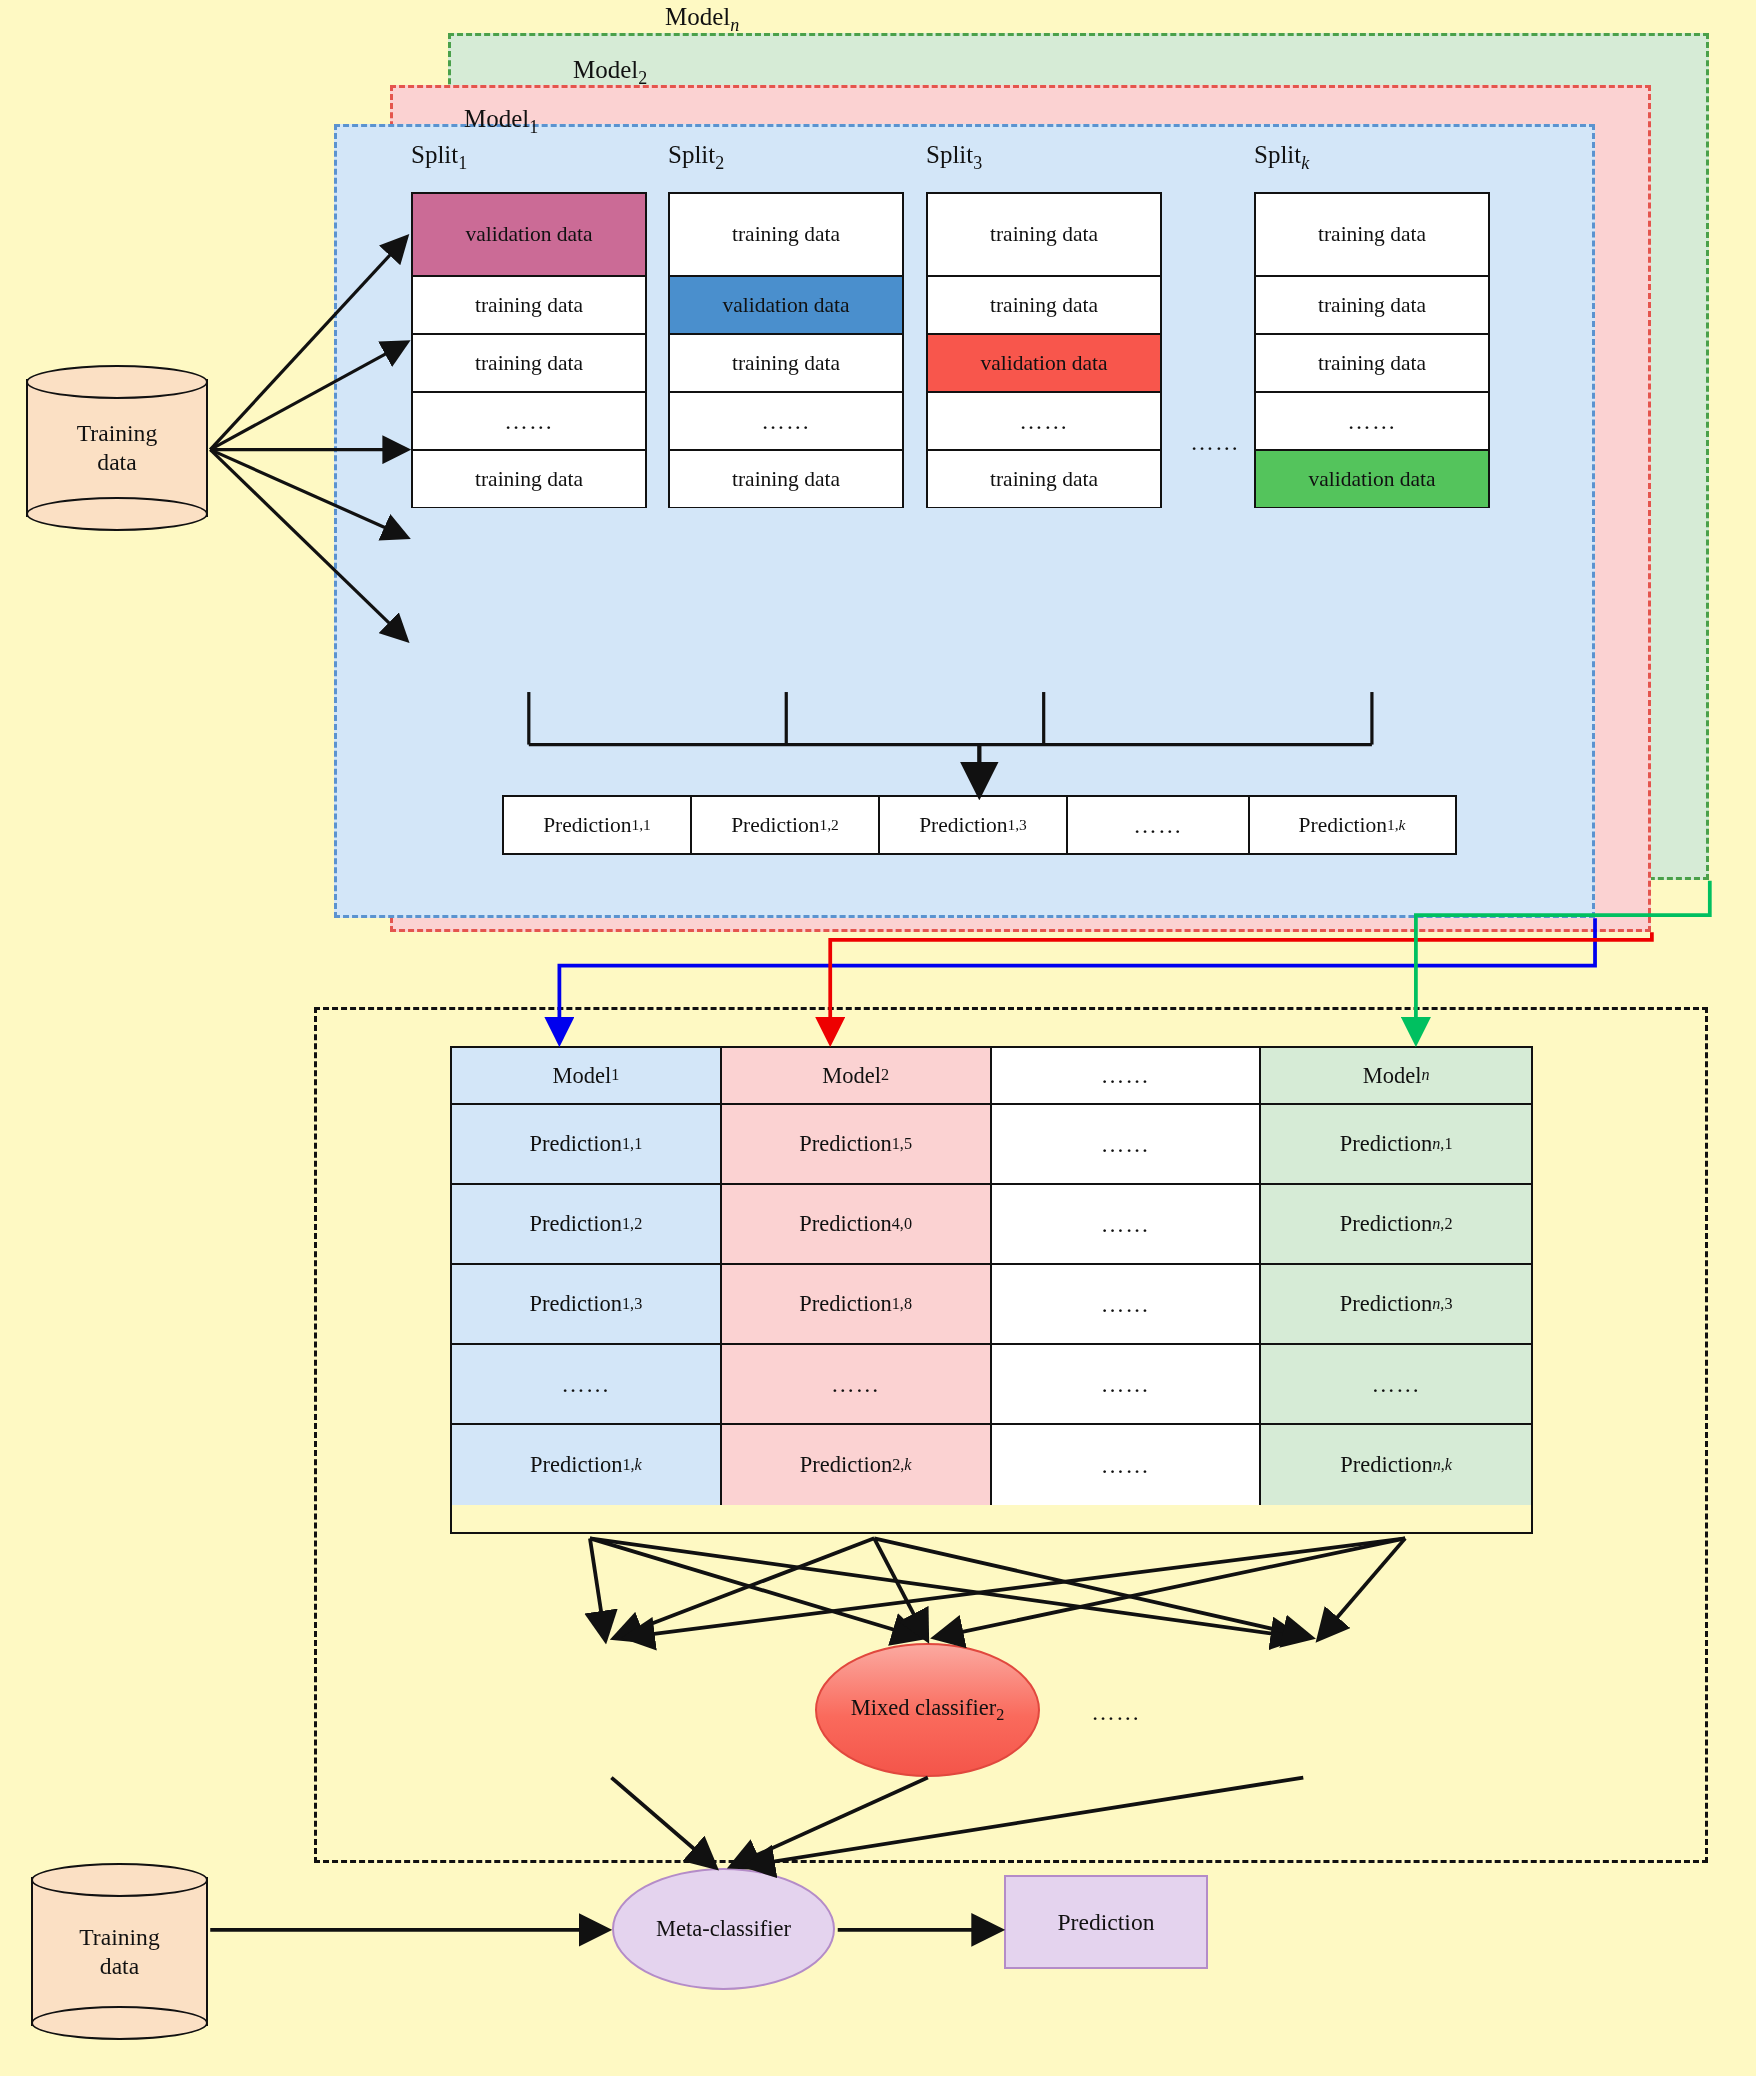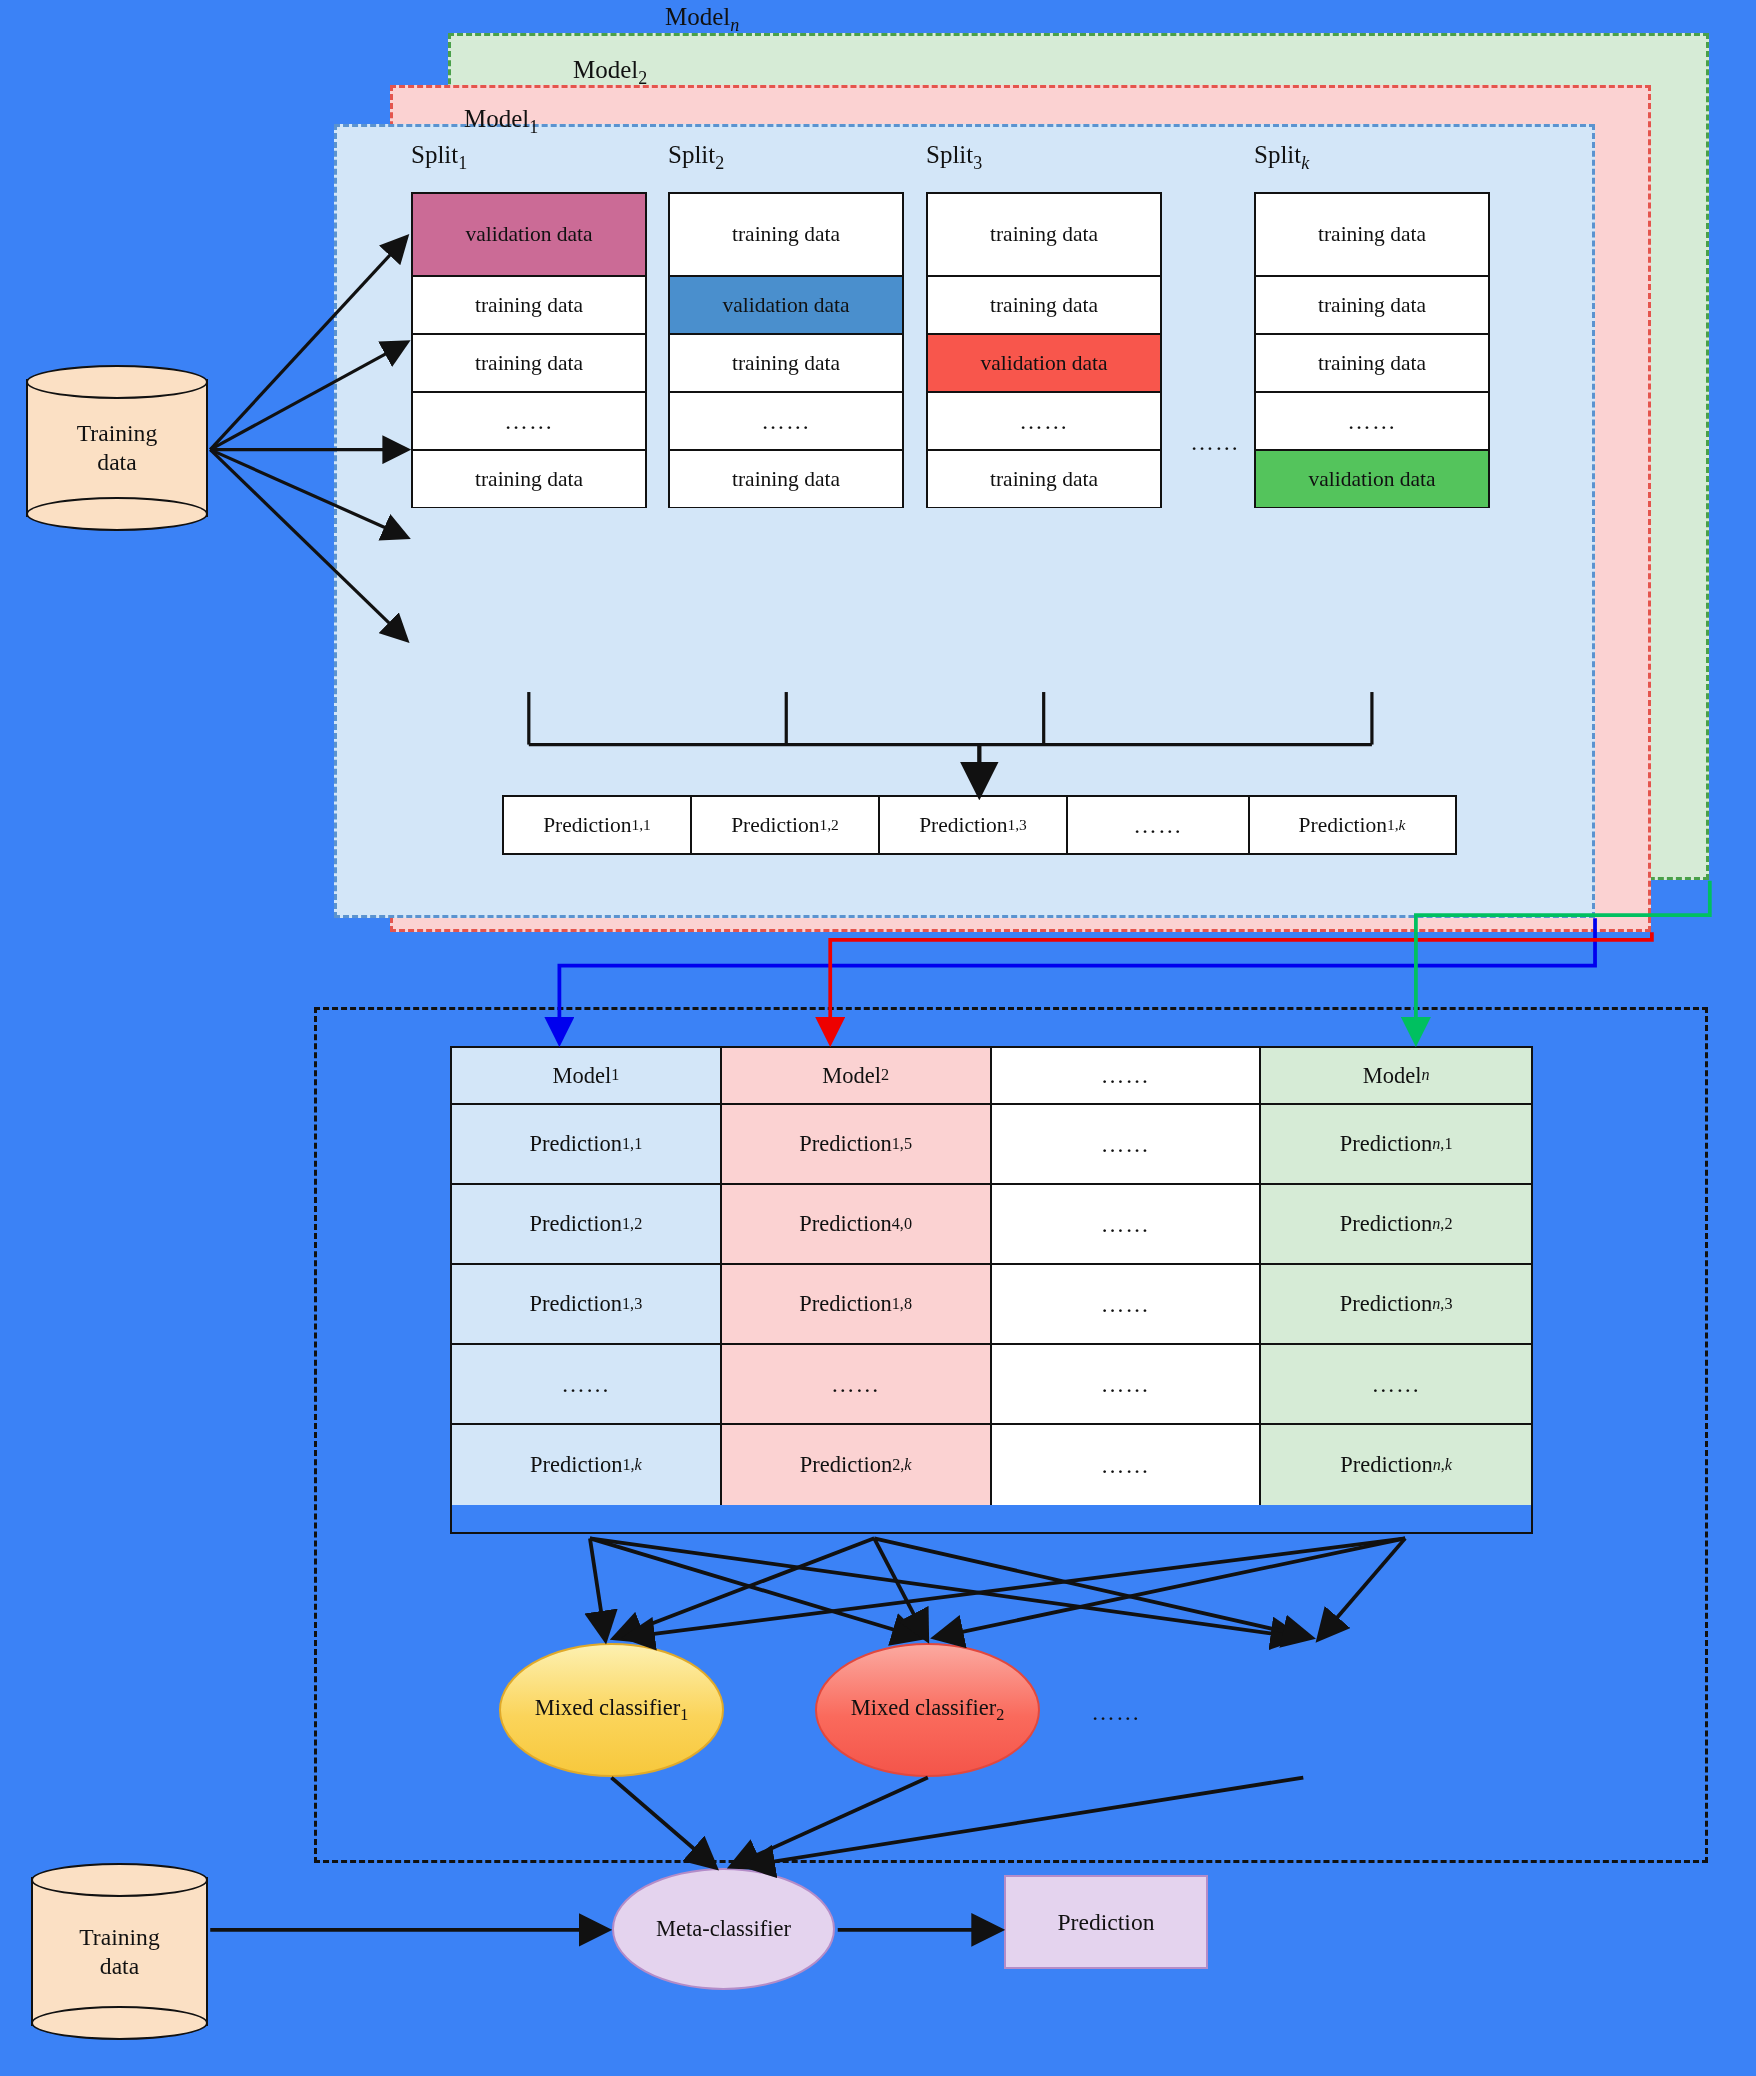--- a/index.html
+++ b/index.html
@@ -1,17 +1,17 @@
 <!DOCTYPE html>
 <html style="font-size:8.6px"><head>
 <meta charset="utf-8">
 <style>
   html,body{margin:0;padding:0;background:#fff;}
   body{font-family:"Liberation Serif","DejaVu Serif",serif;}
-  #stage{position:relative;width:1757px;height:2077px;background:#3b82f6;overflow:hidden;}
+  #stage{position:relative;width:1757px;height:2077px;background:#fef9c3;overflow:hidden;}
   .abs{position:absolute;}
   
   .layer{position:absolute;box-sizing:border-box;}
   .layer-green{background:#d6ebd6;border:3.2px dashed #4aa04a;}
   .layer-red{background:#fbd2d2;border:3.2px dashed #e4554d;}
   .layer-blue{background:#d3e6f8;border:3.2px dashed #5b93cf;}
   .layer-label{position:absolute;font-size:25px;color:#111;white-space:nowrap;}
   .sub{font-size:0.72em;vertical-align:-0.32em;}
   .subi{font-size:0.72em;vertical-align:-0.32em;font-style:italic;}
   
@@ -231,23 +231,20 @@
       <span>Prediction</span>
         <span class="sub">2,<i>k</i></span>
       </div>
     <div class="mcell c2 dots" style="border-bottom:none;">……</div>
     <div class="mcell c3 lastcol" style="border-bottom:none;">
       <span>Prediction</span>
         <span class="sub"><i>n</i>,<i>k</i></span>
       </div>
   </div>
 
-  <div class="ell ell-y" style="left:499px;top:1643px;width:225px;height:134px;">
-    <span><span>Mixed classifier</span><span class="sub">1</span></span>
-  </div>
   <div class="ell ell-r" style="left:815px;top:1643px;width:225px;height:134px;">
     <span><span>Mixed classifier</span><span class="sub">2</span></span>
   </div>
   <div class="abs dots" style="left:1073px;top:1699px;width:86px;text-align:center;">……</div>
 
   <div class="cyl" style="left:31px;top:1863px;width:177px;height:177px;">
     <div class="body"></div>
     <div class="bot"></div>
     <div class="top"></div>
     <div class="txt">

